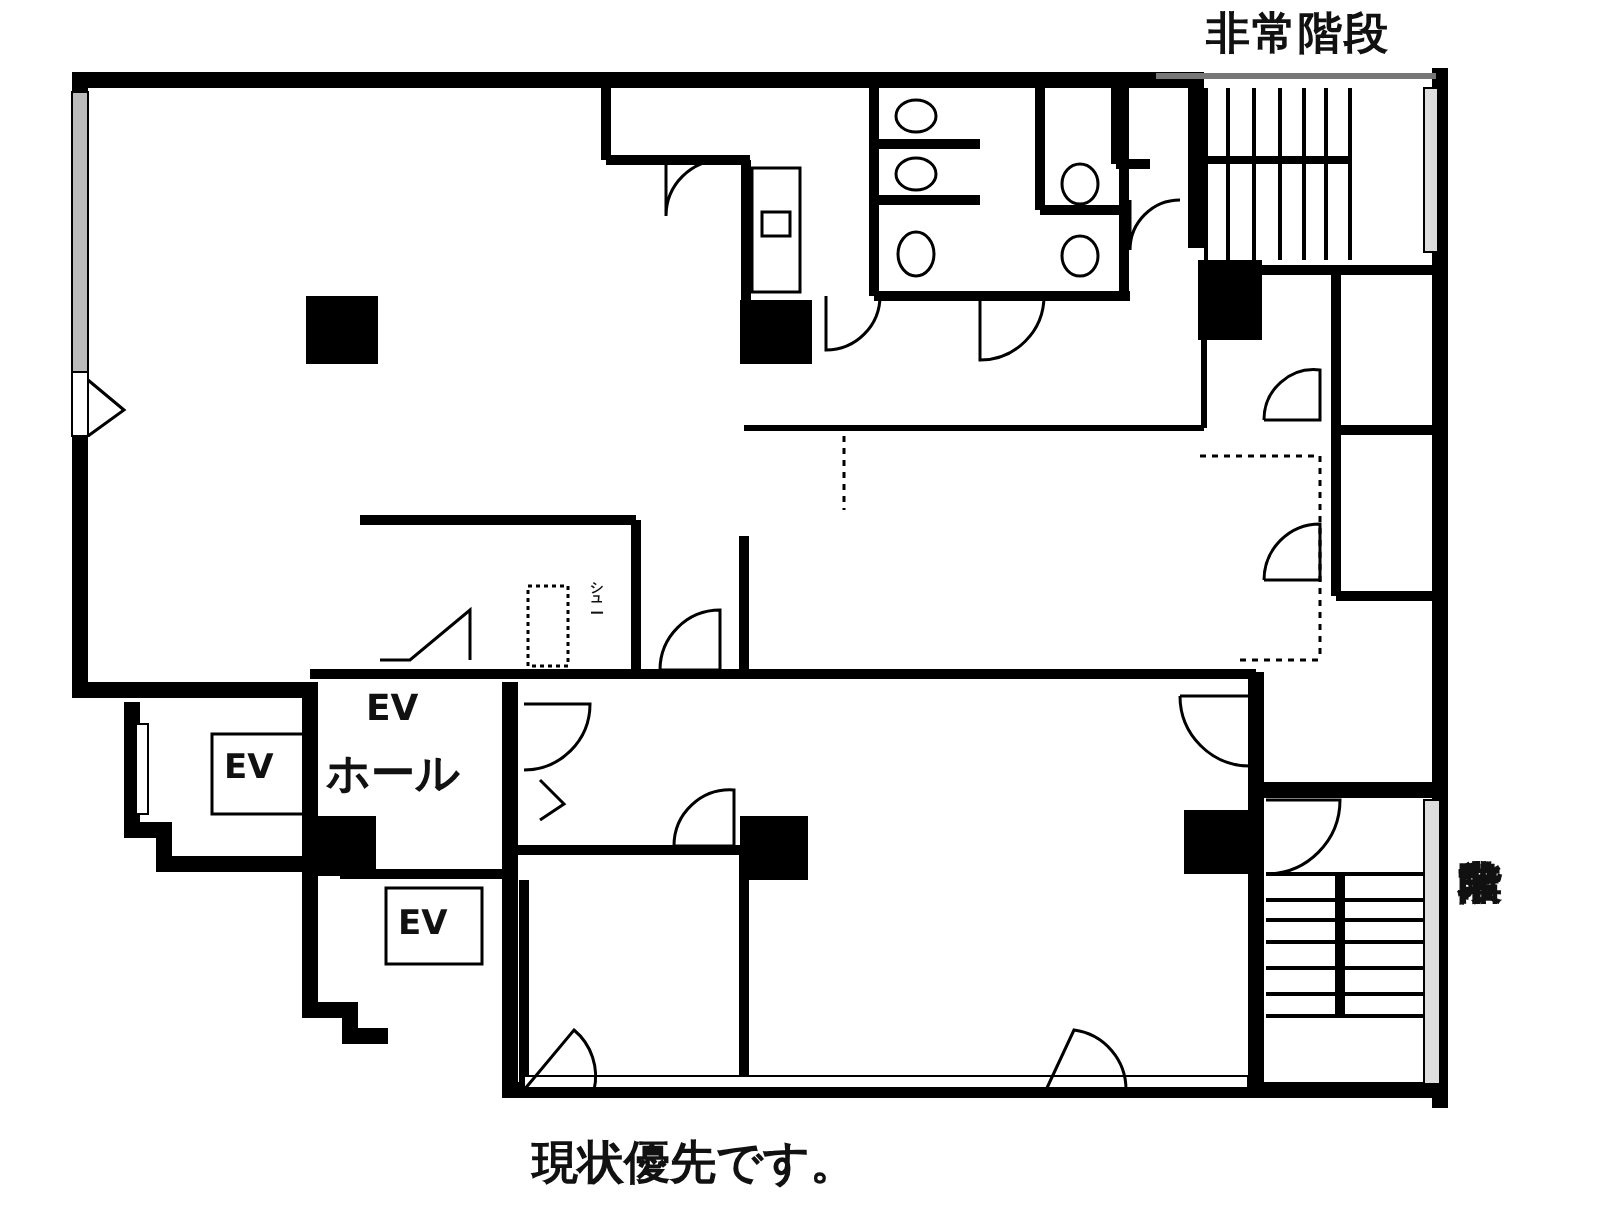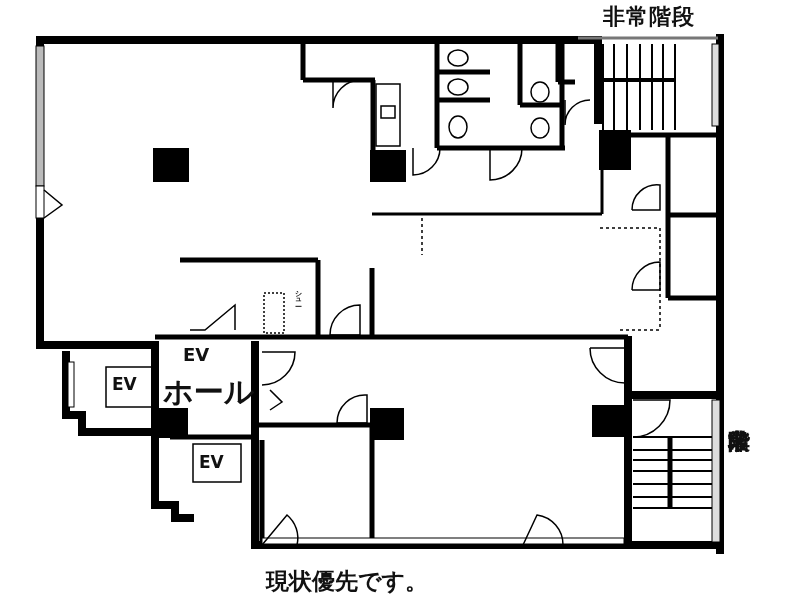--- a/index.html
+++ b/index.html
@@ -2,21 +2,21 @@
 <html><head>
 <meta charset="utf-8">
 <style>
   html, body { margin: 0; padding: 0; background: #ffffff; }
   body { width: 800px; height: 604px; position: relative; overflow: hidden; font-family: "DejaVu Sans", sans-serif; }
   #plan { position: absolute; left: 0; top: 0; width: 800px; height: 604px; }
   .label { position: absolute; color: #111; font-weight: bold; white-space: nowrap; }
   .lbl-stair-top { left: 583px; top: 2px; font-size: 22px; letter-spacing: 1px; margin-left: 20px; }
   .lbl-stair-right { left: 727px; top: 412px; font-size: 22px; line-height: 24px; writing-mode: vertical-rl; text-orientation: upright; }
   .lbl-ev-hall-1 { left: 183px; top: 344px; font-size: 18px; }
-  .lbl-ev-hall-2 { left: 163px; top: 372px; font-size: 30px; text-align: center; }
+  .lbl-ev-hall-2 { left: 163px; top: 372px; font-size: 22px; text-align: center; }
   .lbl-ev-1 { left: 112px; top: 374px; font-size: 17px; }
   .lbl-ev-2 { left: 199px; top: 452px; font-size: 17px; }
   .lbl-caption { left: 266px; top: 566px; font-size: 23px; }
   .lbl-shoe { left: 293px; top: 286px; font-size: 7px; writing-mode: vertical-rl; }
 </style>
 </head>
 <body>
 
 <svg id="plan" viewBox="0 0 800 604" xmlns="http://www.w3.org/2000/svg">
   <g stroke="#000" stroke-width="8" fill="none" stroke-linecap="square">

